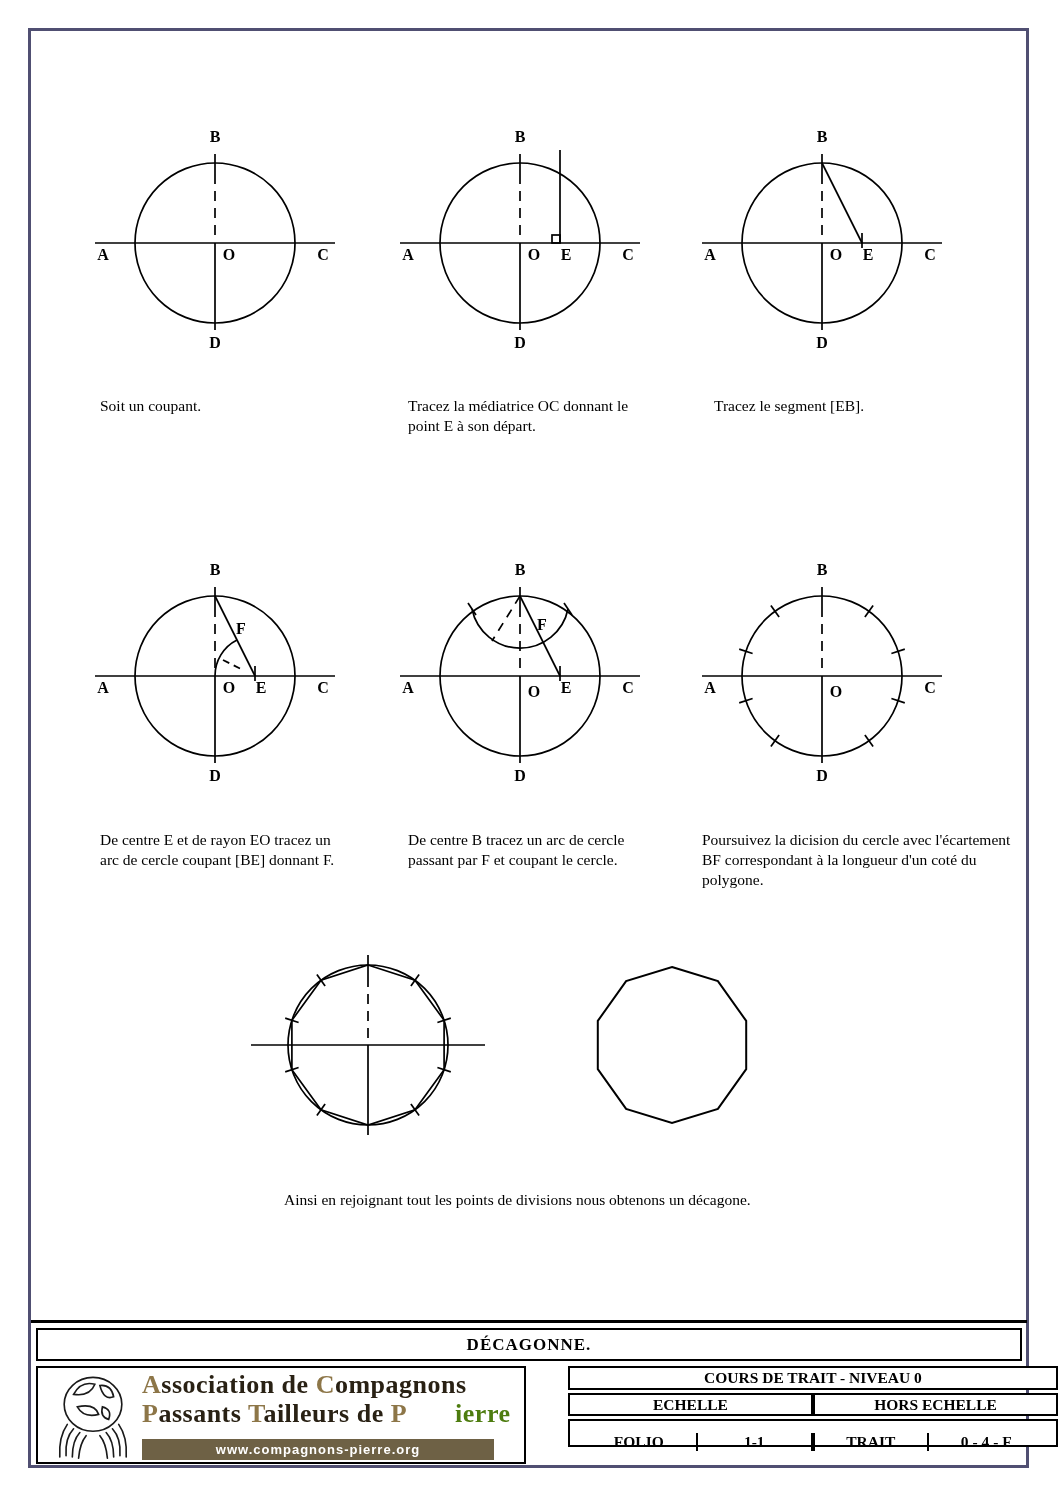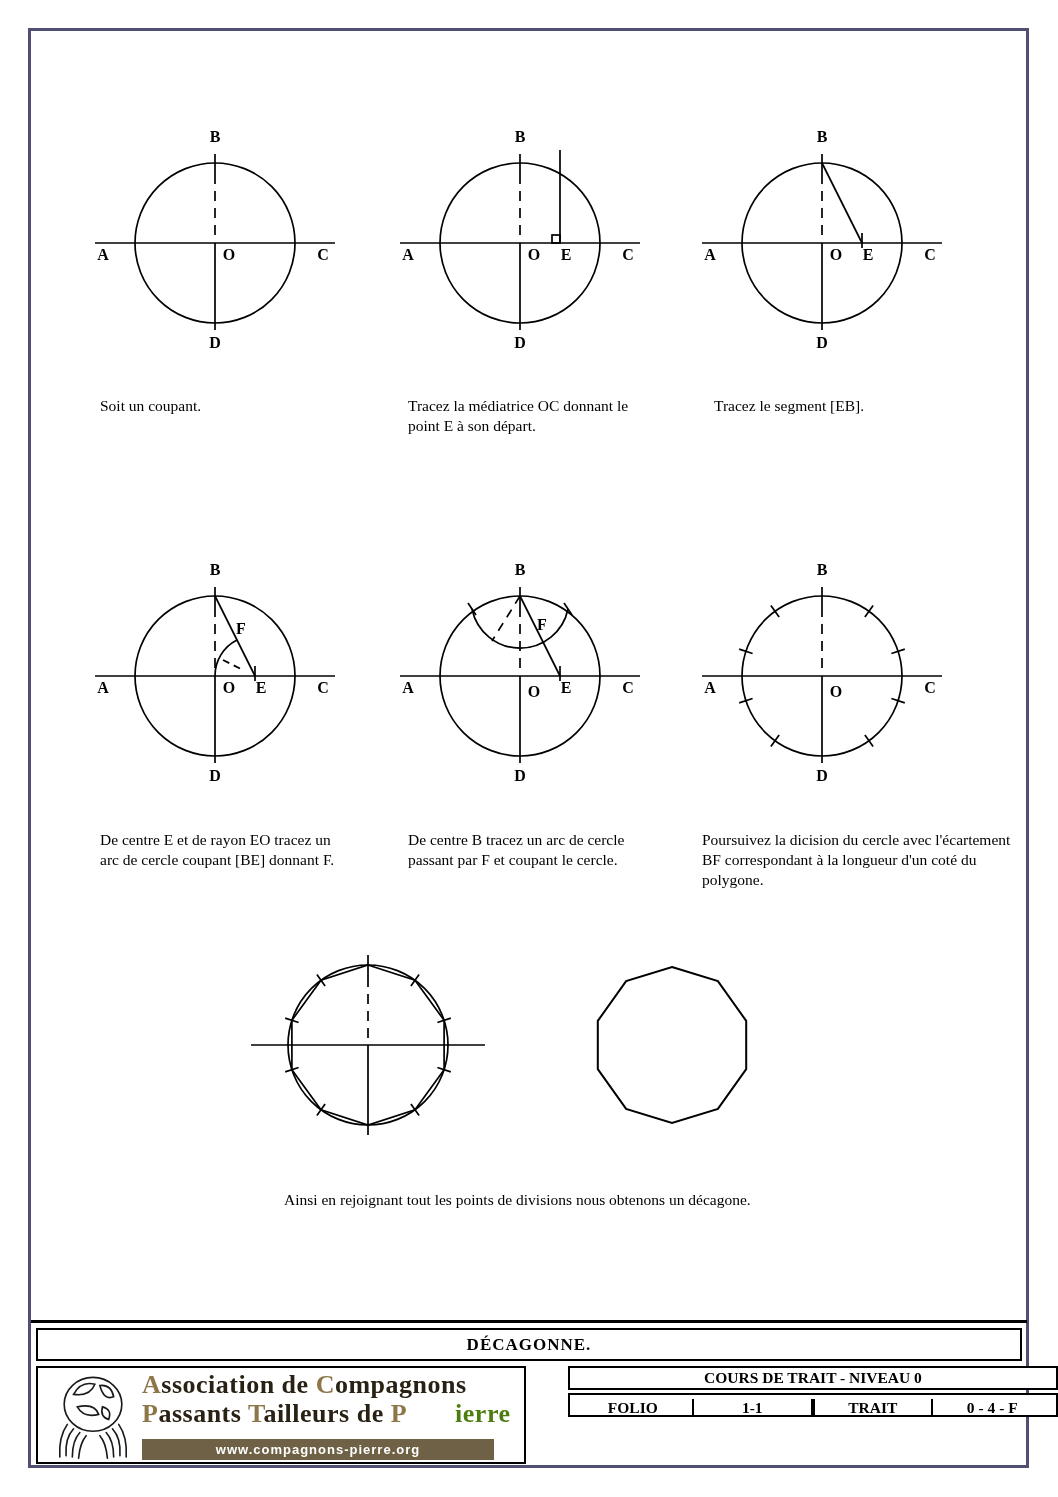--- a/index.html
+++ b/index.html
@@ -44,21 +44,21 @@
   }
   #tb-table { position:absolute; left:532px; top:1366px; width:490px; height:98px;margin-left:36px; }
   .tb-row {
     border:2px solid #000; box-sizing:border-box; background:#fff;
     display:flex; align-items:center; justify-content:center;
     font:bold 15.5px "Liberation Serif", serif;
   }
   #tb-r1 { height:24px; }
   #tb-r2 { height:21px; margin-top:0px; font-weight:bold; }
   #tb-r3 { height:23px; margin-top:3px; display:grid; grid-template-columns:1fr 1fr; padding:0; }
-  #tb-r4 { height:24px; margin-top:3px; display:grid; grid-template-columns:1fr 1fr 1fr 1fr; padding:4px; }
+  #tb-r4 { height:24px; margin-top:3px; display:grid; grid-template-columns:1fr 1fr 1fr 1fr; padding:12px; }
   .tb-cell { display:flex; align-items:center; justify-content:center; height:100%; box-sizing:border-box; }
   .bdr-r { border-right:2px solid #000; }
   .bdr-l { border-left:2px solid #000; }
 </style>
 </head>
 <body>
 
 <div id="page">
   <div id="frame"></div>
 
@@ -239,20 +239,24 @@
     </svg>
     <div id="logo-text">
       <div class="logo-line" id="logo-line-1"><span style="color: rgb(141, 118, 72);">A</span><span style="color: rgb(41, 33, 20);">ssociation de </span><span style="color: rgb(141, 118, 72);">C</span><span style="color: rgb(41, 33, 20);">ompagnons</span></div>
       <div class="logo-line" id="logo-line-2"><span style="color: rgb(141, 118, 72);">P</span><span style="color: rgb(41, 33, 20);">assants </span><span style="color: rgb(141, 118, 72);">T</span><span style="color: rgb(41, 33, 20);">ailleurs de </span><span style="color: rgb(141, 118, 72);">P</span><span style="color: #4d7c0f; margin-left: 48px;">ierre</span></div>
       <div id="website-banner" style="background: rgb(110, 97, 69);">www.compagnons-pierre.org</div>
     </div>
   </div>
 
   <div id="tb-table">
     <div class="tb-row" id="tb-r1">COURS DE TRAIT - NIVEAU 0</div>
+    <div class="tb-row" id="tb-r3">
+      <div class="tb-cell bdr-r">ECHELLE</div>
+      <div class="tb-cell bdr-l">HORS ECHELLE</div>
+    </div>
     <div class="tb-row" id="tb-r4">
       <div class="tb-cell bdr-r">FOLIO</div>
       <div class="tb-cell bdr-r">1-1</div>
       <div class="tb-cell bdr-l bdr-r">TRAIT</div>
       <div class="tb-cell">0 - 4 - F</div>
     </div>
   </div>
 </div>
 
 </body></html>

